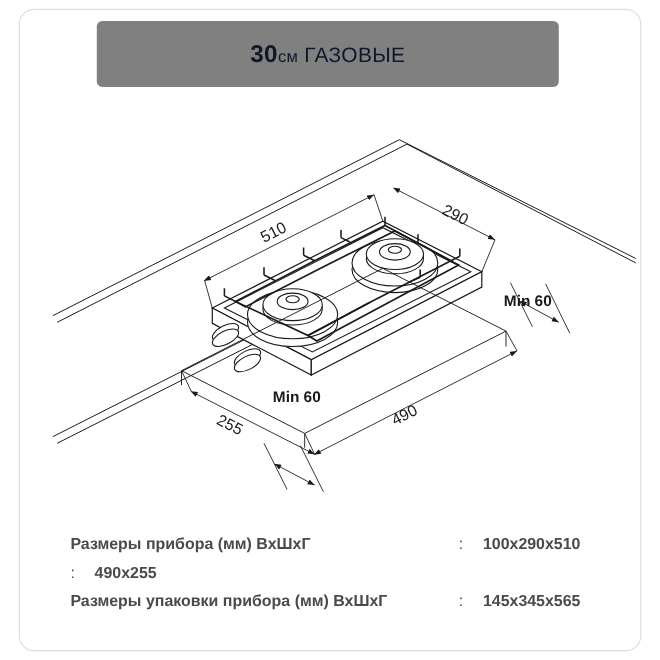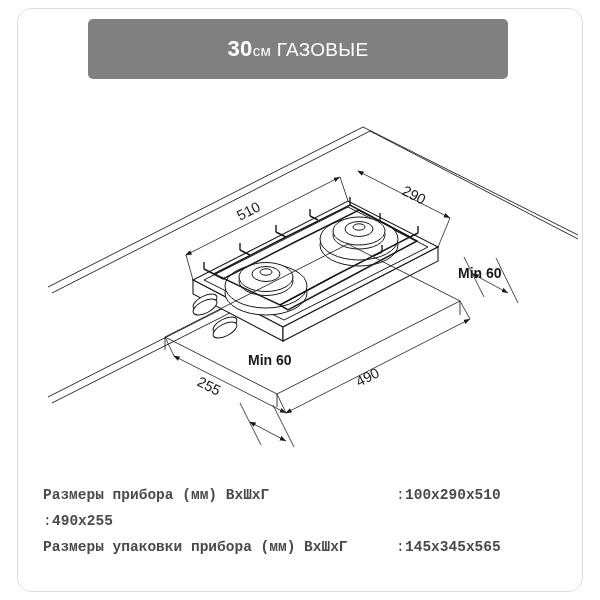--- a/index.html
+++ b/index.html
@@ -20,21 +20,21 @@
   #banner {
     position: absolute;
     left: 70px; top: 10px;
     width: 420px; height: 60px;
     background: #808080;
     border-radius: 5px;
     display: flex;
     flex-direction: column;
     align-items: center;
     justify-content: center;
-    color: #ffffff;
+    color: #0f172a;
     line-height: 1.12;
   }
   #banner .l1 {
     font-size: 19px;
     letter-spacing: .3px;
     white-space: nowrap;
   }
   #banner .l1 .big { font-size: 22px; font-weight: bold; }
   #banner .l1 .sm  { font-size: 15px; }
   #banner .l2 {
@@ -42,35 +42,34 @@
     letter-spacing: .3px;
     white-space: nowrap;
   }
   #drawing {
     position: absolute;
     left: 0; top: 88px;
     width: 566px; height: 380px;
   }
   #specs {
     position: absolute;
-    left: 25px; top: 478px;
+    left: 46px; top: 478px;
     width: 520px;
-    font-family: Liberation Mono, monospace;
   }
   .spec-row {
     display: flex;
     align-items: baseline;
     height: 26px;
     font-size: 14.5px;
     color: #4a4a4a;
     white-space: nowrap;
   }
   .spec-label { width: 353px; font-weight: bold; }
   .spec-colon { width: 9px; }
-  .spec-value { font-weight: bold; }
+  .spec-value { font-weight: bold; margin-left: 13px; }
   svg text { font-family: "Liberation Sans", sans-serif; fill: #1a1a1a; }
 </style>
 </head>
 <body>
 
 <div id="card">
 
   <div id="banner">
     <div class="l1">
       <span class="big">30</span><span class="sm">см</span><span> ГАЗОВЫЕ</span>

